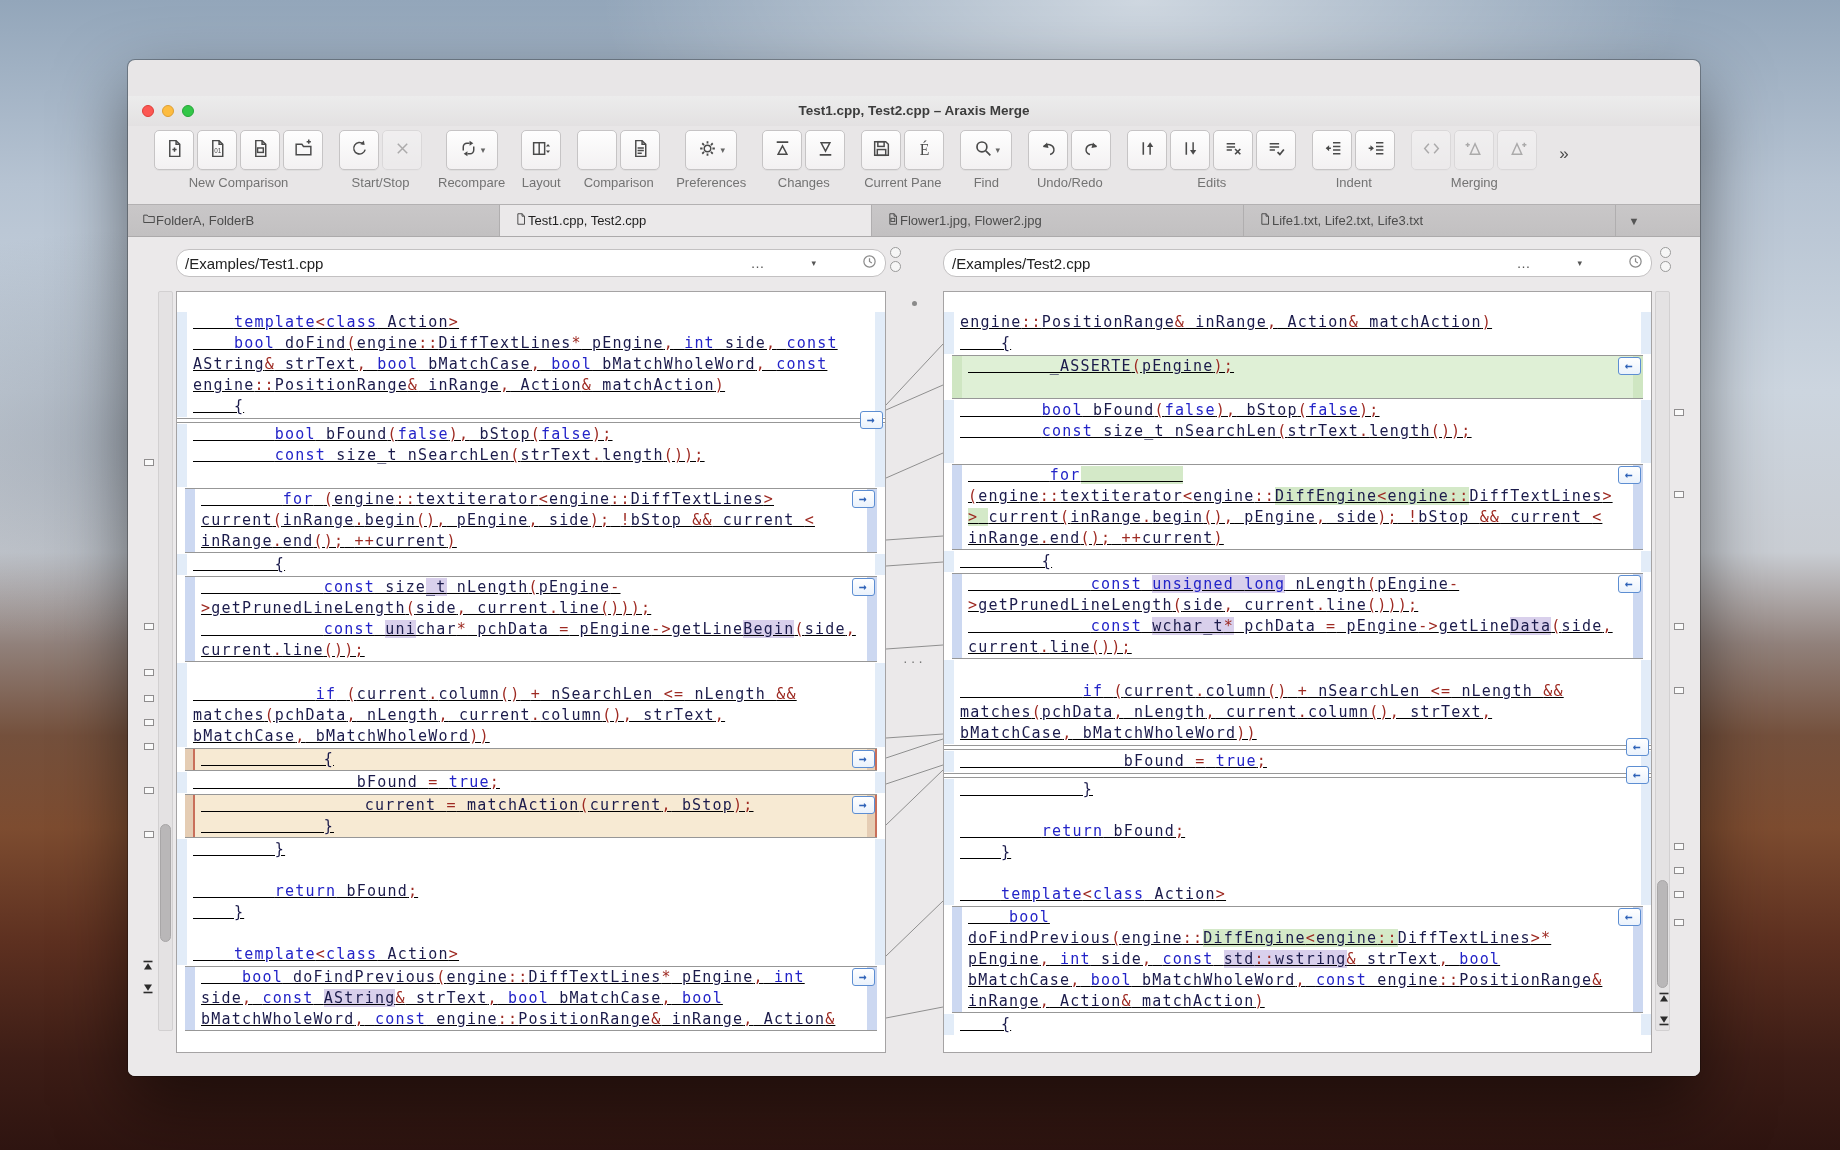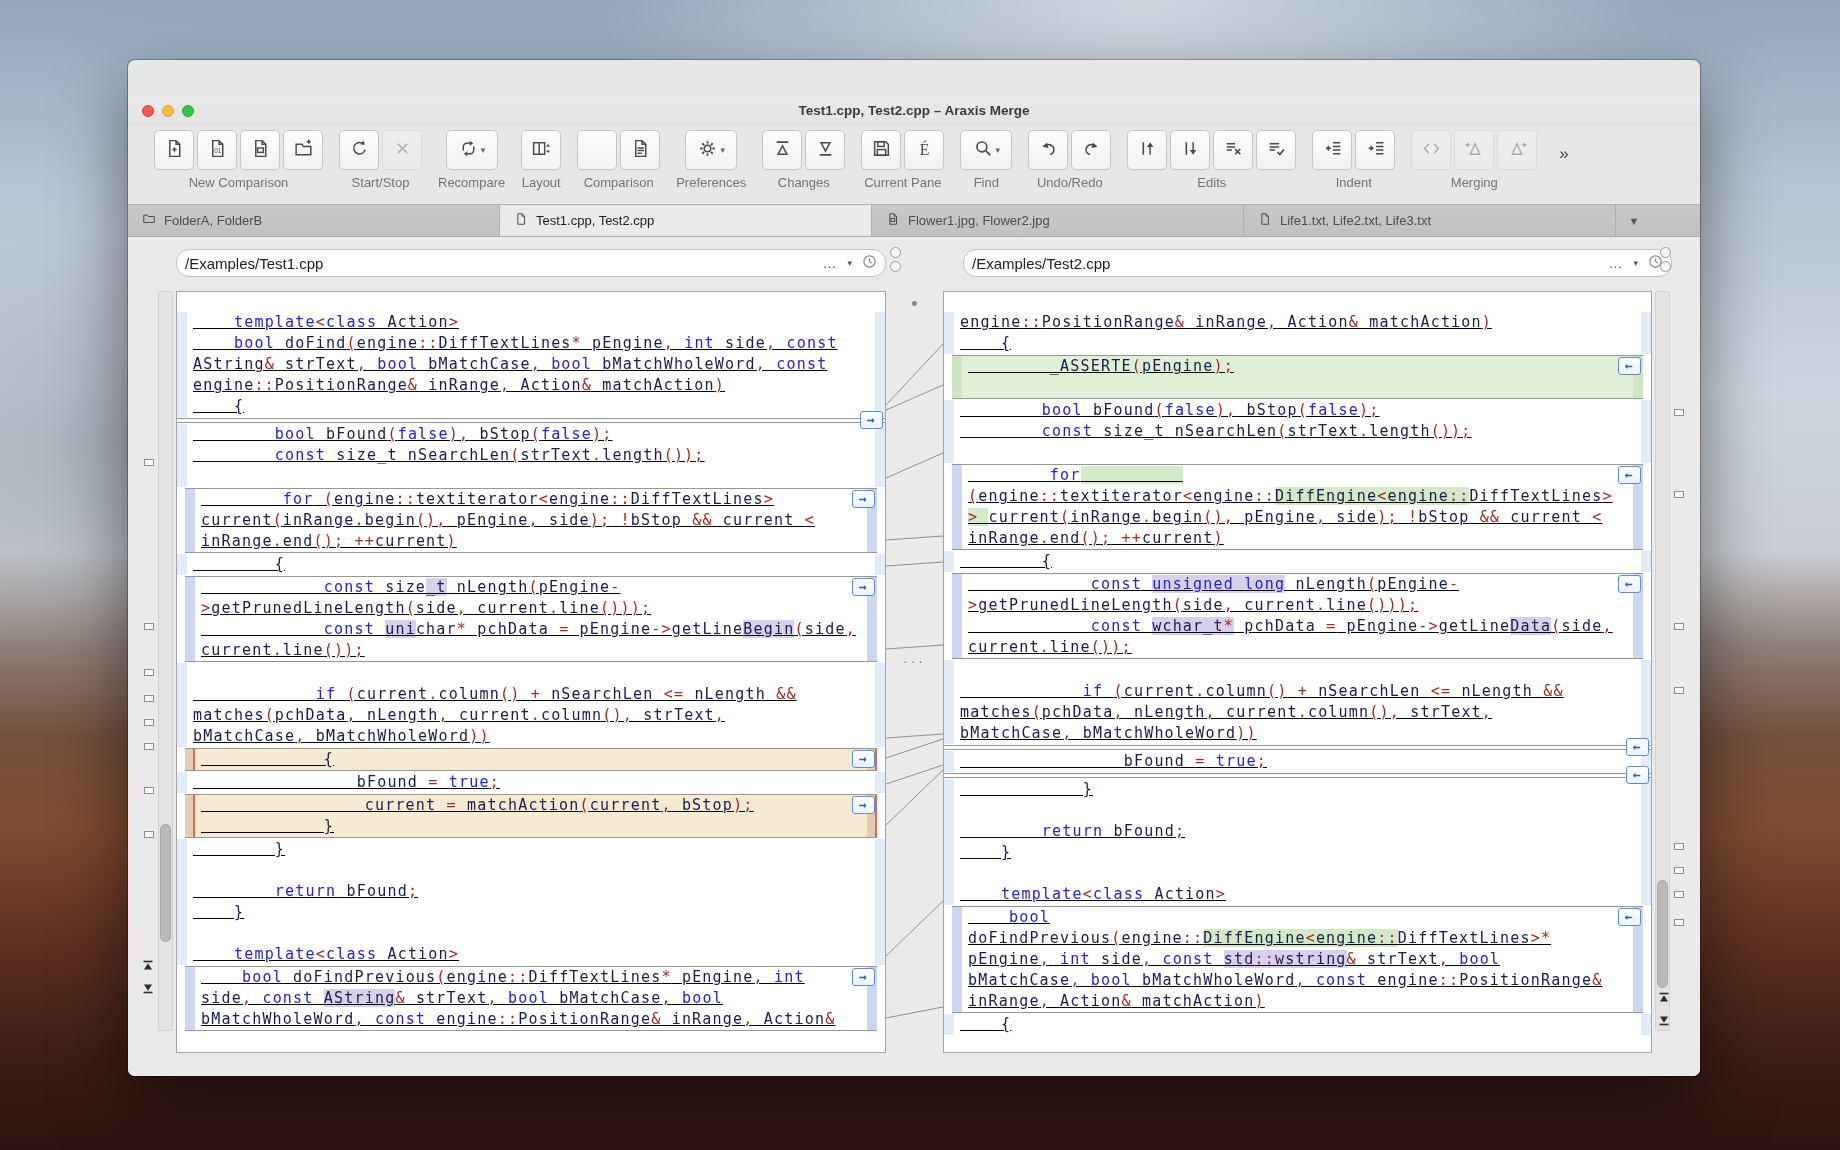--- a/index.html
+++ b/index.html
@@ -42,39 +42,39 @@
   }
   .tb-btn.wide { width:52px; }
   .tb-btn svg { width:21px; height:21px; }
   .tb-btn .chev { font-size:9px; color:#666; margin-left:1px; }
   .tb-btn.disabled { opacity:.38; }
   .tb-label { margin-top:5px; font-size:13px; color:#737373; white-space:nowrap; }
   .tb-overflow { margin-left:6px; margin-top:14px; font-size:17px; color:#4a4a4a; letter-spacing:-2px; }
 
   
   .tabbar { height:33px; display:flex; background:linear-gradient(#c9c7c8,#c2c0c1); border-top:1px solid #b3b1b2; border-bottom:1px solid #acaaab; }
-  .tab { flex:1; display:flex; align-items:center; gap:8px; padding:0 14px; font-size:13px; color:#4c4c4c; border-right:1px solid #b0aeaf; max-width:372px; }
+  .tab { flex:1; display:flex; align-items:center; gap:0; padding:0 14px; font-size:13px; color:#4c4c4c; border-right:1px solid #b0aeaf; max-width:372px; }
   .tab svg { width:14px; height:14px; flex:none; }
   .tab.active { background:#ebe9ea; color:#1f1f1f; }
   .tab-overflow { width:36px; display:flex; align-items:center; justify-content:center; color:#555; font-size:11px; }
 
   
   .content { position:relative; height:875px; background:#ebe9ea; }
 
   .headers { position:absolute; left:0; top:12px; height:30px; width:100%; }
   .pathfield {
     position:absolute; height:28px; background:#fff; border:1px solid #c3c1c2; border-radius:13px;
-    display:flex; align-items:center; font-size:15px; color:#222; padding:0 8px;
+    display:flex; align-items:center; font-size:15px; color:#222; padding:0 8px;gap:36px;
   }
   .pathfield .grow { flex:1; }
   .pathfield .dots { color:#555; font-size:14px; margin-right:10px; letter-spacing:1px; }
   .pathfield .dd { color:#555; font-size:9px; margin-right:10px; }
   .pathfield svg { width:15px; height:15px; }
   .pf-left { left:48px; width:710px; }
-  .pf-right { left:835px; width:709px; }
+  .pf-right { left:815px; width:709px; }
   .linkdots { position:absolute; top:-2px; width:12px; }
   .linkdots .c { width:11px; height:11px; border:1.5px solid #9a9a9a; border-radius:50%; background:#f6f6f6; margin-bottom:3px; }
   .ld-left { left:762px; }
   .ld-right { left:1532px; }
 
   .workarea { position:absolute; left:0; top:54px; width:100%; height:762px; }
 
   
   .strip { position:absolute; top:0; height:762px; width:48px; }
   .strip-l { left:0; }

